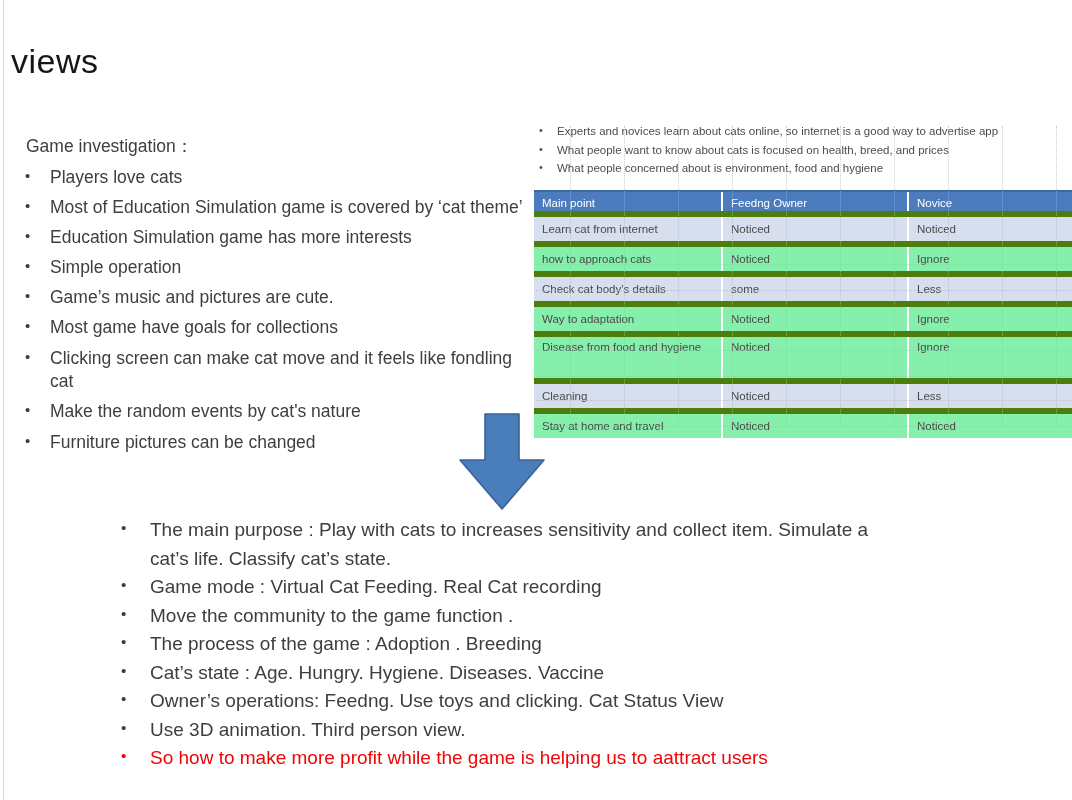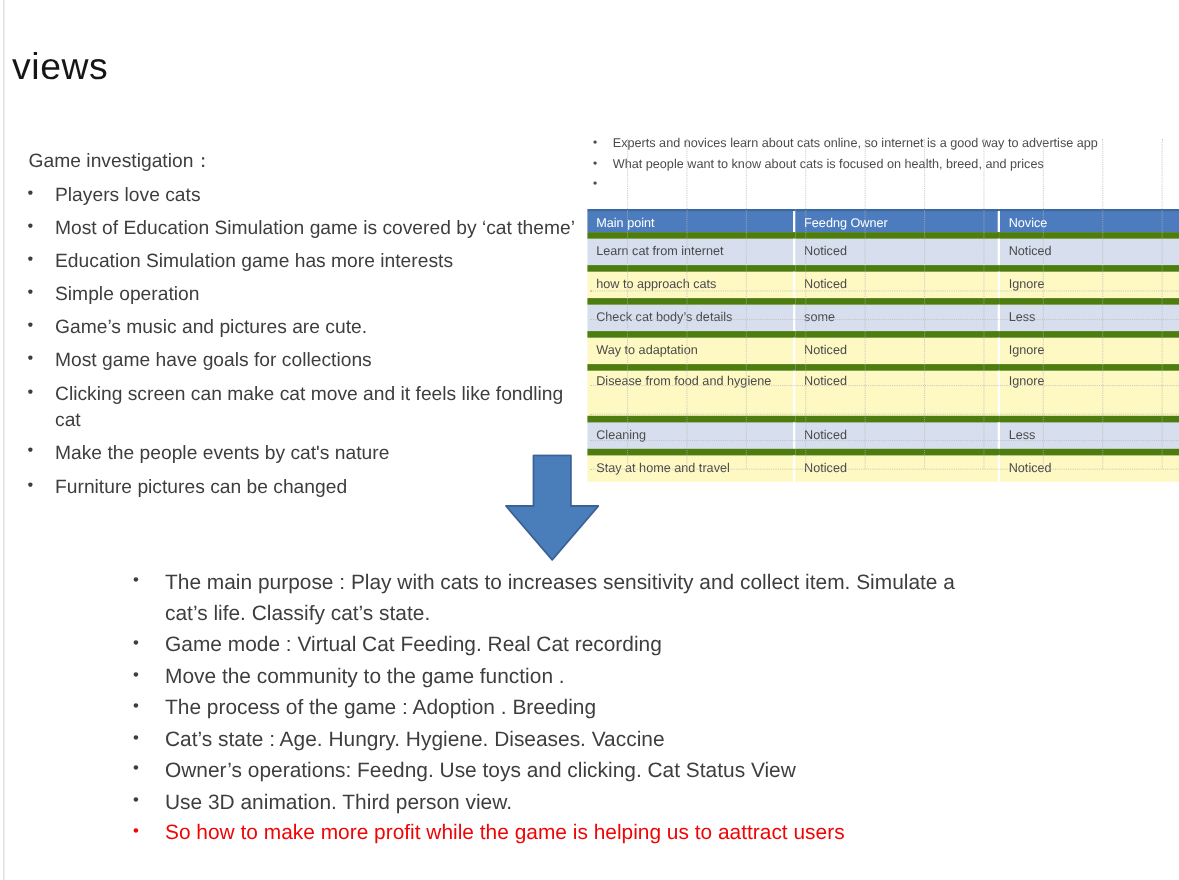--- a/index.html
+++ b/index.html
@@ -23,21 +23,21 @@
   .right-list li{padding-left:21px;}
   .right-list .blt{left:3px;top:0;font-size:.95em;}
 
   .tbl{position:absolute;left:534px;top:190px;width:538px;border-collapse:collapse;table-layout:fixed;
        font-size:11.5px;color:#4a4a4a;}
   .tbl th{background:#4c7cbd;color:#ffffff;font-weight:400;text-align:left;padding:3px 8px 0 8px;
           border-top:2px solid #3b689f;height:16px;white-space:nowrap;overflow:hidden;}
   .tbl th + th, .tbl td + td{border-left:2px solid #ffffff;}
   .tbl td{padding:0 8px;height:24px;border-top:6px solid #4d7c0f;white-space:nowrap;overflow:hidden;}
   .tbl tr.band td{background:#d7dfee;}
-  .tbl tr.plain td{background:#fef9c3;}
+  .tbl tr.plain td{background:#86efac;}
   .tbl tr.tall td{height:37px;vertical-align:top;padding-top:4px;margin-left:46px;}
 
   .grid-v{position:absolute;top:126px;height:300px;width:0;border-left:1px dotted #b5b5b5;opacity:.65;z-index:3;pointer-events:none;}
   .grid-h{position:absolute;left:536px;width:536px;height:0;border-top:1px dotted #b5b5b5;opacity:.65;z-index:3;pointer-events:none;}
 
   .arrow-wrap{position:absolute;left:459px;top:413px;width:86px;height:97px;z-index:2;}
 
   .bottom-list{position:absolute;left:108px;top:516px;width:802px;font-size:19px;line-height:1.5;color:#3e3e3e;}
   .bottom-list li{padding-left:42px;}
   .bottom-list .blt{left:13px;top:1px;font-size:.8em;}
@@ -55,28 +55,28 @@
   <div class="left-heading">Game investigation：</div>
 
   <ul class="left-list" id="left-list">
       <li><span class="blt">•</span><span>Players love cats</span></li>
       <li><span class="blt">•</span><span>Most of Education Simulation game is covered by ‘cat theme’</span></li>
       <li><span class="blt">•</span><span>Education Simulation game has more interests</span></li>
       <li><span class="blt">•</span><span>Simple operation</span></li>
       <li><span class="blt">•</span><span>Game’s music and pictures are cute.</span></li>
       <li><span class="blt">•</span><span>Most game have goals for collections</span></li>
       <li><span class="blt">•</span><span>Clicking screen can make cat move and it feels like fondling cat</span></li>
-      <li><span class="blt">•</span><span>Make the people events by cat's nature</span></li>
+      <li><span class="blt">•</span><span>Make the random events by cat's nature</span></li>
       <li><span class="blt">•</span><span>Furniture pictures can be changed</span></li>
     </ul>
 
   <ul class="right-list" id="right-list">
       <li><span class="blt">•</span><span>Experts and novices learn about cats online, so internet is a good way to advertise app</span></li>
       <li><span class="blt">•</span><span>What people want to know about cats is focused on health, breed, and prices</span></li>
-      <li><span class="blt">•</span></li>
+      <li><span class="blt">•</span><span>What people concerned about is environment, food and hygiene</span></li>
     </ul>
 
   <table class="tbl">
     <colgroup>
         <col style="width:188px">
         <col style="width:186px">
         <col style="width:164px">
       </colgroup>
     <thead>
         <tr id="tbl-head">

